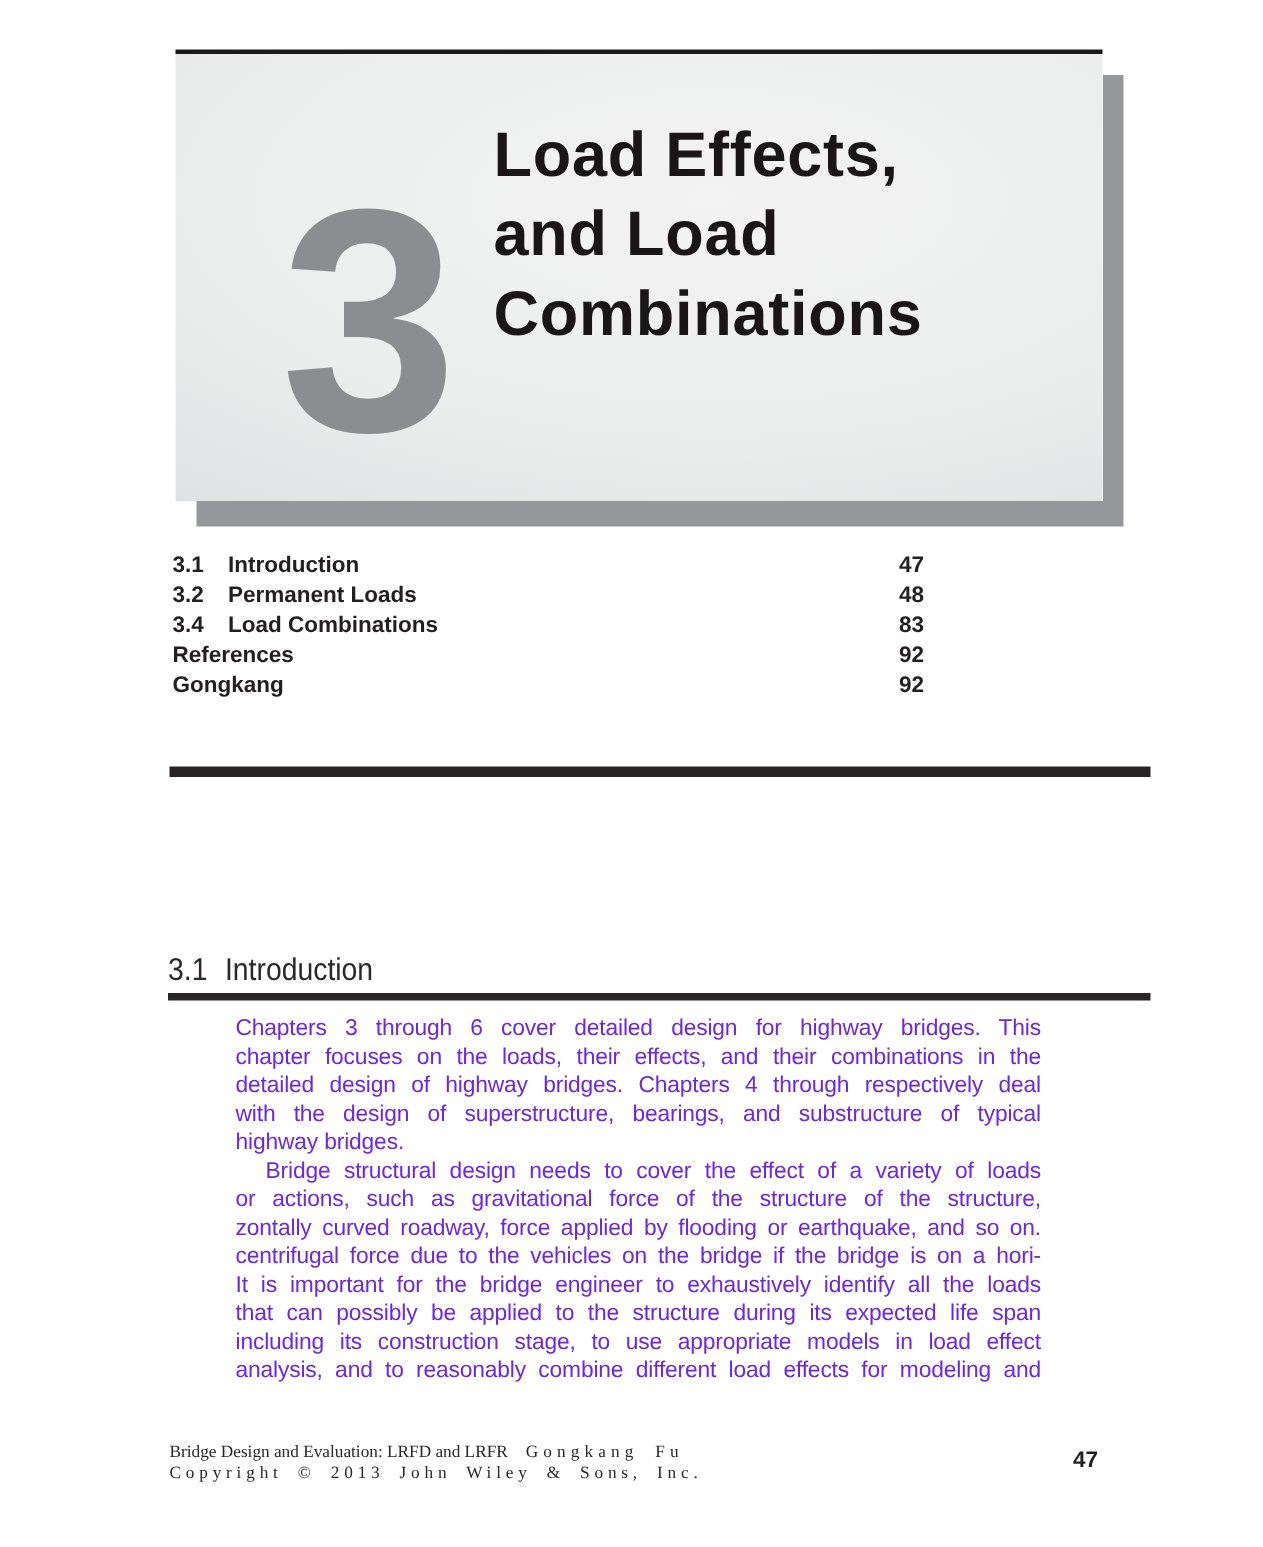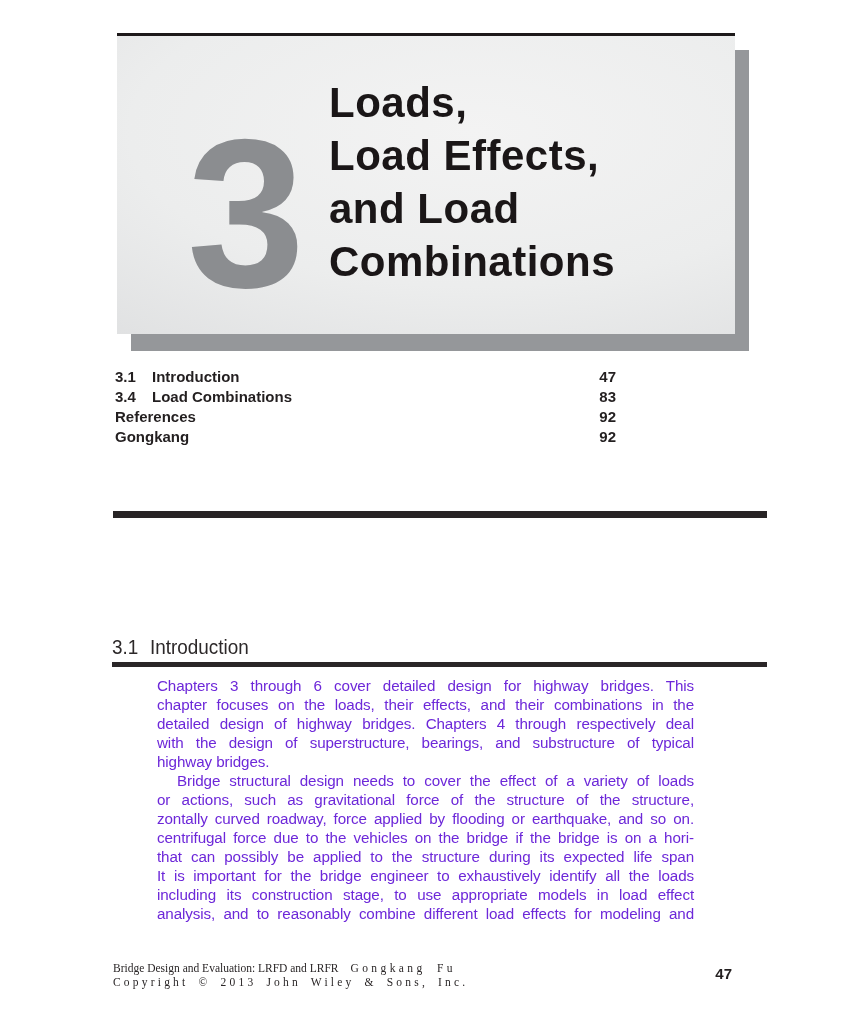--- a/index.html
+++ b/index.html
@@ -132,32 +132,36 @@
   }
 </style>
 </head>
 <body>
 
 <div class="page">
 
   <div class="chapter-box">
     <div class="chapter-number">3</div>
     <div class="chapter-title">
-        <div class="chapter-title-line">Loads,</div>
         <div class="chapter-title-line">Load Effects,</div>
         <div class="chapter-title-line">and Load</div>
         <div class="chapter-title-line">Combinations</div>
       </div>
   </div>
 
   <div class="toc">
       <div class="toc-row">
         <span class="toc-num">3.1</span>
         <span class="toc-label">Introduction</span>
         <span class="toc-page">47</span>
+      </div>
+      <div class="toc-row">
+        <span class="toc-num">3.2</span>
+        <span class="toc-label">Permanent Loads</span>
+        <span class="toc-page">48</span>
       </div>
       <div class="toc-row">
         <span class="toc-num">3.4</span>
         <span class="toc-label">Load Combinations</span>
         <span class="toc-page">83</span>
       </div>
       <div class="toc-row">
         <span class="toc-label">References</span>
         <span class="toc-page">92</span>
       </div>
@@ -177,22 +181,22 @@
   <div class="body-text">
       <div class="body-line">Chapters 3 through 6 cover detailed design for highway bridges. This</div>
       <div class="body-line">chapter focuses on the loads, their effects, and their combinations in the</div>
       <div class="body-line">detailed design of highway bridges. Chapters 4 through respectively deal</div>
       <div class="body-line">with the design of superstructure, bearings, and substructure of typical</div>
       <div class="body-line no-justify-last">highway bridges.</div>
       <div class="body-line indent">Bridge structural design needs to cover the effect of a variety of loads</div>
       <div class="body-line">or actions, such as gravitational force of the structure of the structure,</div>
       <div class="body-line">zontally curved roadway, force applied by flooding or earthquake, and so on.</div>
       <div class="body-line">centrifugal force due to the vehicles on the bridge if the bridge is on a hori-</div>
+      <div class="body-line">It is important for the bridge engineer to exhaustively identify all the loads</div>
       <div class="body-line">that can possibly be applied to the structure during its expected life span</div>
-      <div class="body-line">It is important for the bridge engineer to exhaustively identify all the loads</div>
       <div class="body-line">including its construction stage, to use appropriate models in load effect</div>
       <div class="body-line">analysis, and to reasonably combine different load effects for modeling and</div>
     </div>
 
   <div class="footer">
     <div>
       <span class="book-title">Bridge Design and Evaluation: LRFD and LRFR</span><span class="author">Gongkang Fu</span>
     </div>
     <div class="copyright">Copyright © 2013 John Wiley &amp; Sons, Inc.</div>
   </div>

